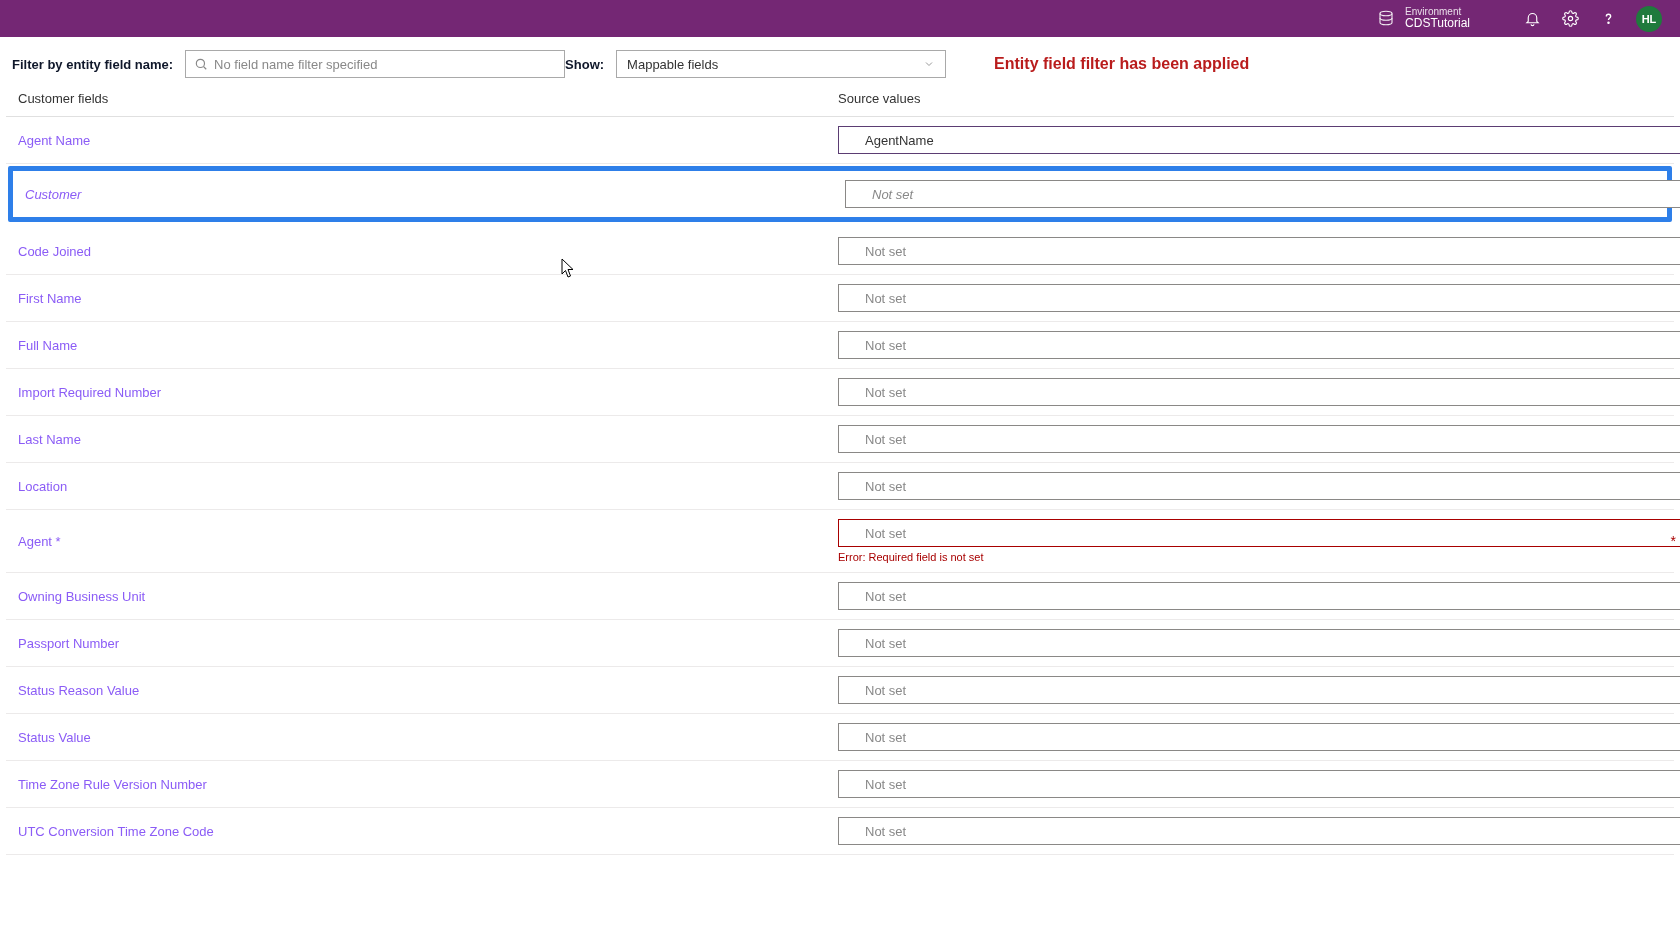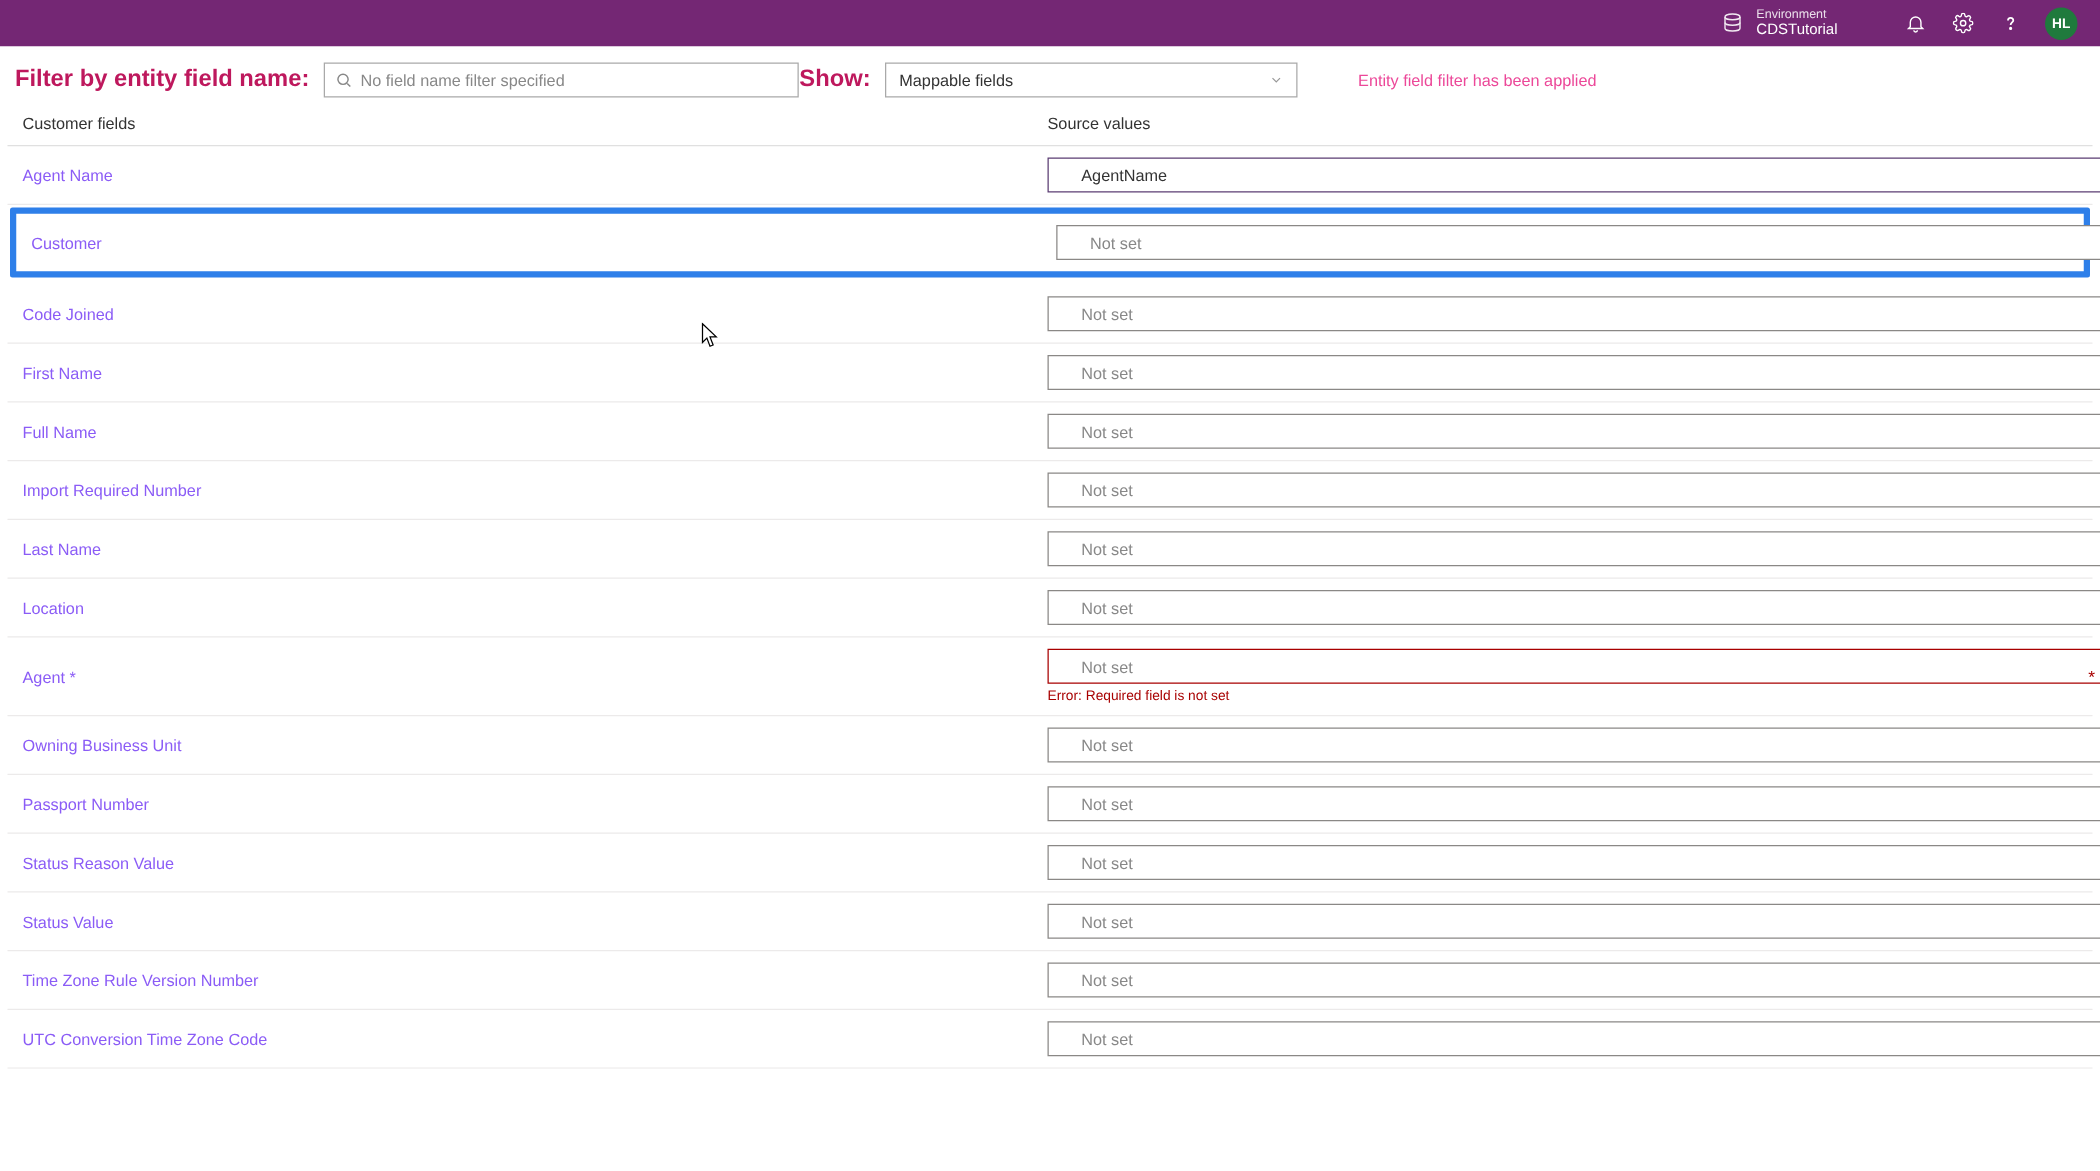--- a/index.html
+++ b/index.html
@@ -61,23 +61,23 @@
 
   
   .filterbar {
     display: flex;
     align-items: center;
     padding: 8px 12px 4px 12px;
     height: 50px;
   }
   .filterbar .lbl {
     font-weight: 700;
-    font-size: 19px;
+    font-size: 13px;
     margin-right: 12px;
-    color: #be185d;
+    color: #0f172a;
   }
   .search-box {
     display: flex;
     align-items: center;
     border: 1px solid #a9a9a9;
     width: 380px;
     height: 28px;
     padding: 0 8px;
     color: #777;
     background: #fff;
@@ -99,23 +99,23 @@
     border: 1px solid #a9a9a9;
     width: 330px;
     height: 28px;
     padding: 0 10px;
     background: #fff;
     cursor: pointer;
     margin-right: 48px;
   }
   .show-select .chev { opacity: 0.6; }
   .filter-applied-msg {
-    color: #ec4899;
-    font-weight: 400;
-    font-size: 13px;
+    color: #b91c1c;
+    font-weight: 700;
+    font-size: 16px;
   }
 
   
   .headers {
     display: flex;
     padding: 4px 18px 10px 18px;
     font-weight: 400;
     font-size: 13px;
   }
   .col-left { width: 820px; flex-shrink:0; }
@@ -178,21 +178,21 @@
     font-size: 14px;
   }
 
   
   .highlight-wrap {
     border: 5px solid #2e7fe9;
     border-radius: 2px;
     margin: 2px 2px 6px 2px;
     padding: 0;
   }
-  .highlight-wrap .fieldrow { border-bottom: none; }
+  .highlight-wrap .fieldrow { border-bottom: none; font-style: italic; }
 
   
   .cursor-overlay {
     position: absolute;
     left: 560px;
     top: 258px;
     width: 16px;
     height: 22px;
     pointer-events: none;
     z-index: 200;

